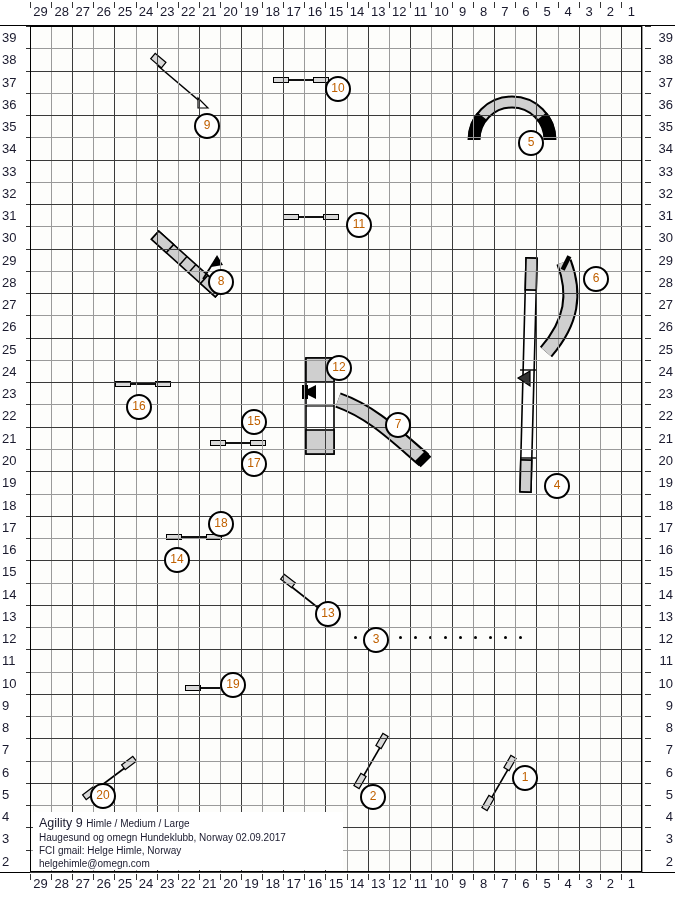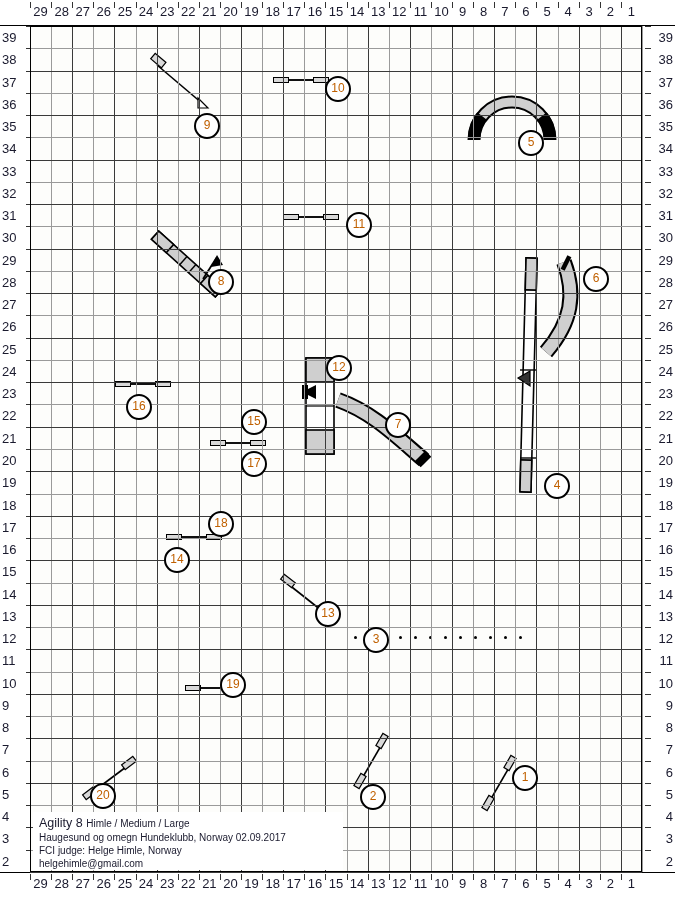--- a/index.html
+++ b/index.html
@@ -555,19 +555,19 @@
       <div class="hline g-dark" style="top: 757px;"></div>
       <div class="hline g-light" style="top: 779px;"></div>
       <div class="hline g-dark" style="top: 801px;"></div>
       <div class="hline g-light" style="top: 824px;"></div>
       <div class="hline g-dark" style="top: 846px;"></div>
     </div>
 
   <div class="frame"></div>
 
   <div id="info">
-    <div class="l1"><span>Agility 8</span> <span class="t2">Himle / Medium / Large</span></div>
+    <div class="l1"><span>Agility 9</span> <span class="t2">Himle / Medium / Large</span></div>
     <div class="l2">Haugesund og omegn Hundeklubb, Norway 02.09.2017</div>
-    <div class="l3">FCI judge: Helge Himle, Norway</div>
-    <div class="l4">helgehimle@gmail.com</div>
+    <div class="l3">FCI gmail: Helge Himle, Norway</div>
+    <div class="l4">helgehimle@omegn.com</div>
   </div>
 
 </div>
 
 </body></html>

